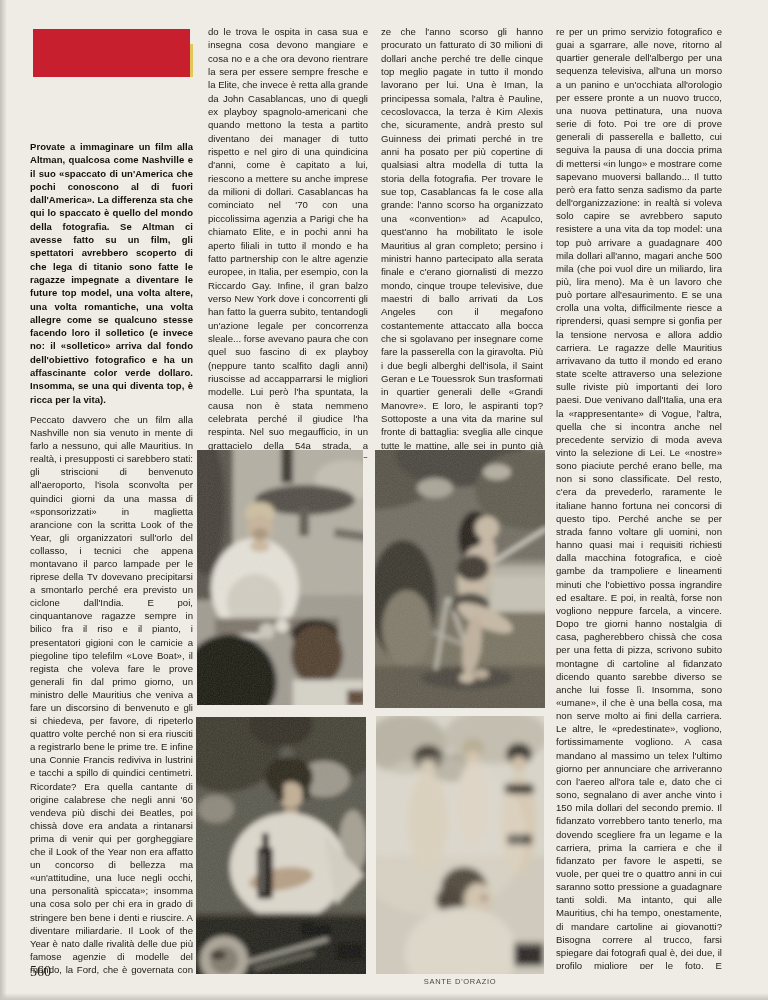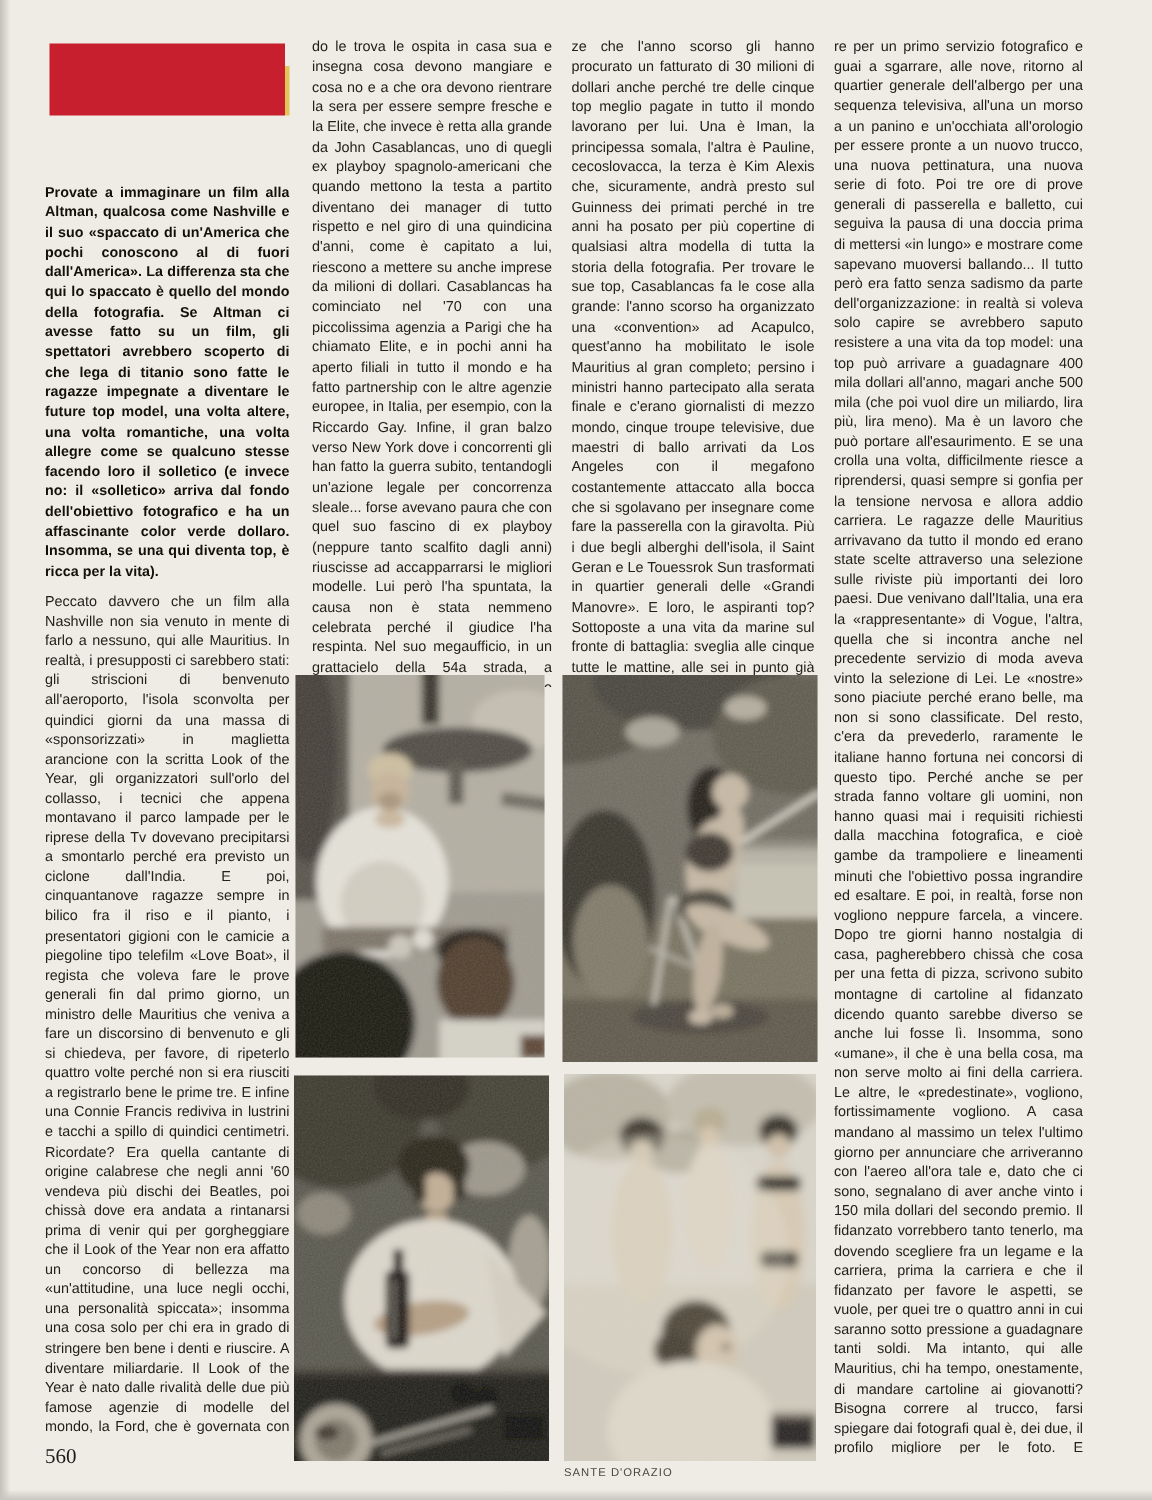--- a/index.html
+++ b/index.html
@@ -9,30 +9,30 @@
     background:linear-gradient(90deg,#c3c0b9,rgba(239,236,229,0)); z-index:5;}
   .page::after{content:""; position:absolute; left:0; right:0; bottom:0; height:7px;
     background:linear-gradient(0deg,#c9c6bf,rgba(239,236,229,0)); z-index:5;}
   .red-block{position:absolute; left:33px; top:29px; width:157px; height:48px; background:#c81f2f;}
   .red-fringe{position:absolute; left:190px; top:44px; width:3px; height:33px; background:#ddb92e; opacity:.75;}
   .col{position:absolute; overflow:hidden; color:#24211b;}
   .col p{margin:0; text-align:justify;}
   .intro{font-family:"Liberation Sans", sans-serif; font-weight:bold; font-size:9.5px;
     line-height:13.3px; color:#121009; letter-spacing:.05px; margin-bottom:7px !important;}
   .body{font-family:Liberation Sans, sans-serif; font-size:9.6px; line-height:13.35px;}
-  .col1{left:30px; top:122px; width:163px; height:838px;}
+  .col1{left:30px; top:140px; width:163px; height:838px;}
   .col1 .body{line-height:13.1px;}
   .col2{left:208px; top:25px; width:160px; height:433px;}
   .col3{left:381px; top:25px; width:162px; height:433px;}
   .col4{left:556px; top:25px; width:166px; height:944px;}
   .col4 .body{line-height:13.15px;}
   .byline{font-style:italic; padding-left:6px; white-space:nowrap;margin-top:20px;}
   .pagenum{position:absolute; left:30px; top:964px; font-family:"Liberation Serif", serif;
     font-size:14px; color:#1d1a15;}
-  .photo-credit{position:absolute; left:376px; top:977px; width:168px; text-align:left;
+  .photo-credit{position:absolute; left:376px; top:977px; width:168px; text-align:center;
     font-family:"Liberation Sans", sans-serif; font-size:7.5px; letter-spacing:.7px; color:#4a4840;}
   svg.photo{position:absolute; display:block;}
   .p1{left:197px; top:450px;}
   .p2{left:375px; top:450px;}
   .p3{left:196px; top:717px;}
   .p4{left:376px; top:716px;}
 </style>
 </head>
 <body>
 

